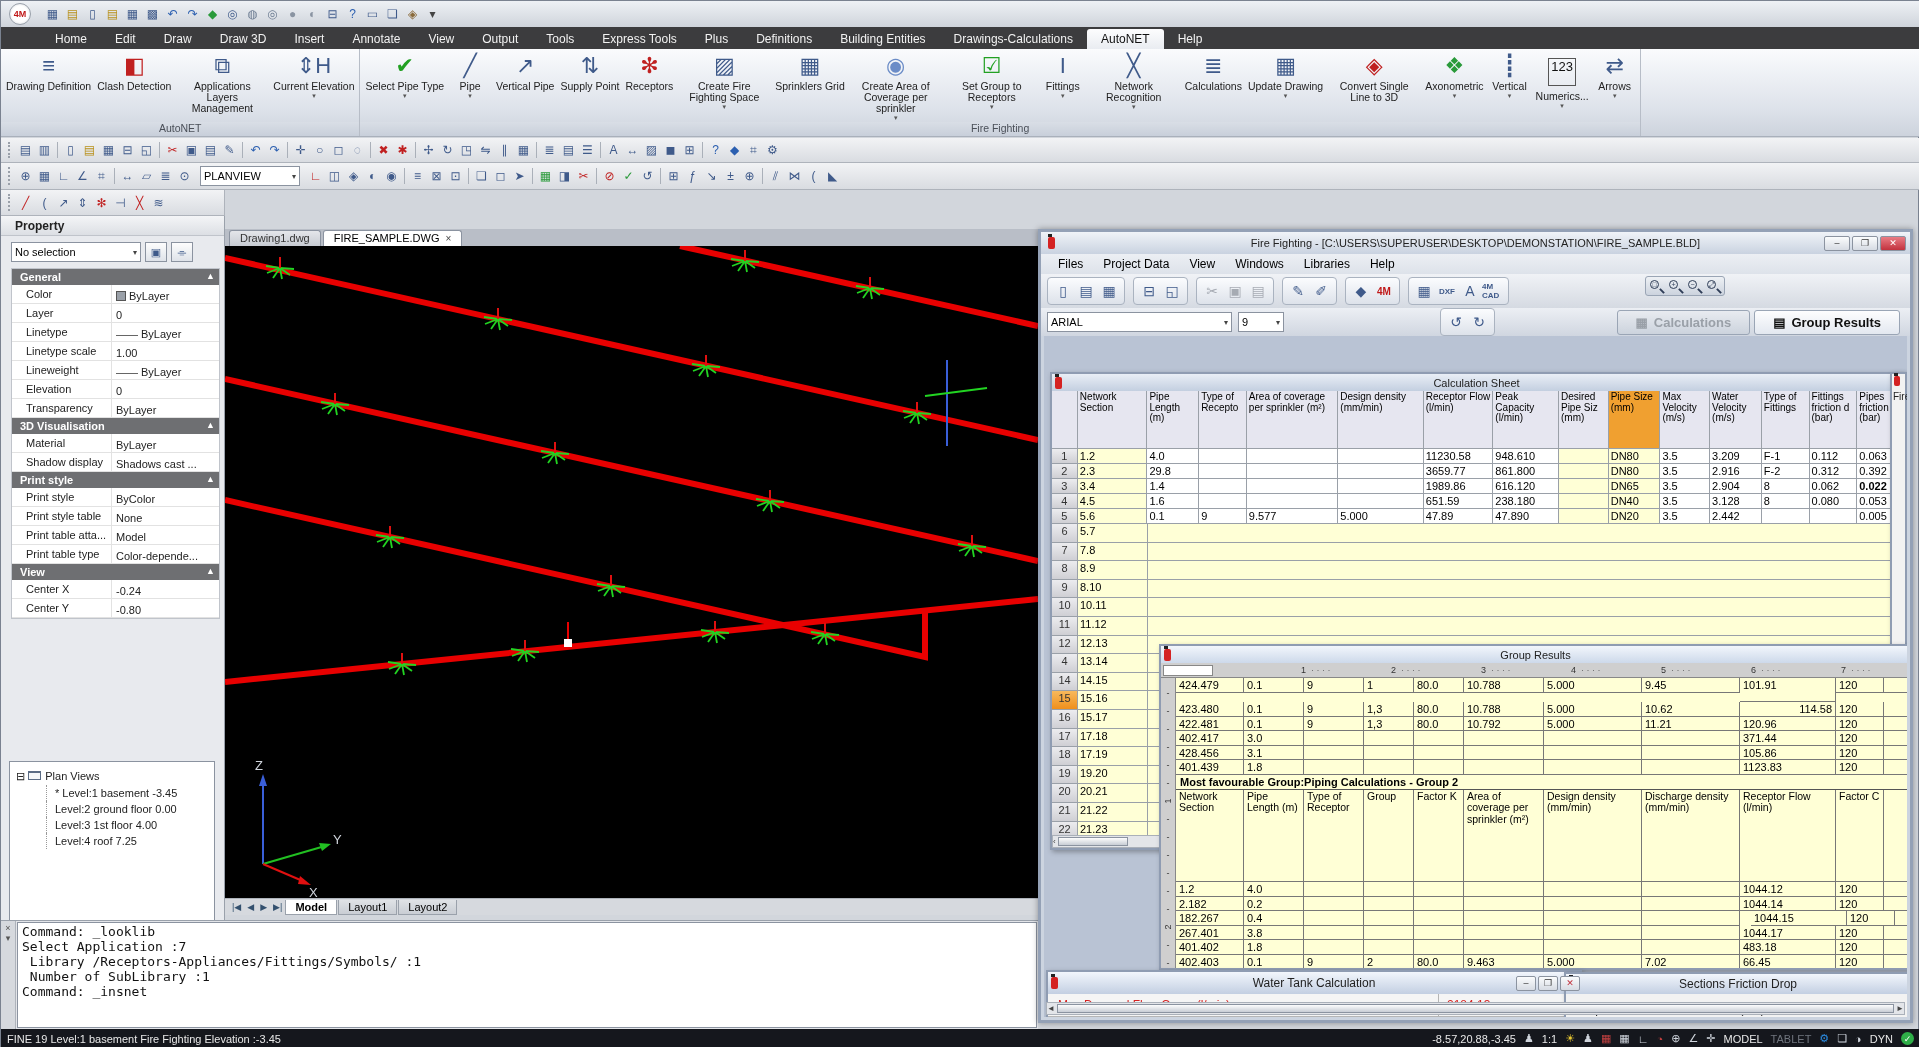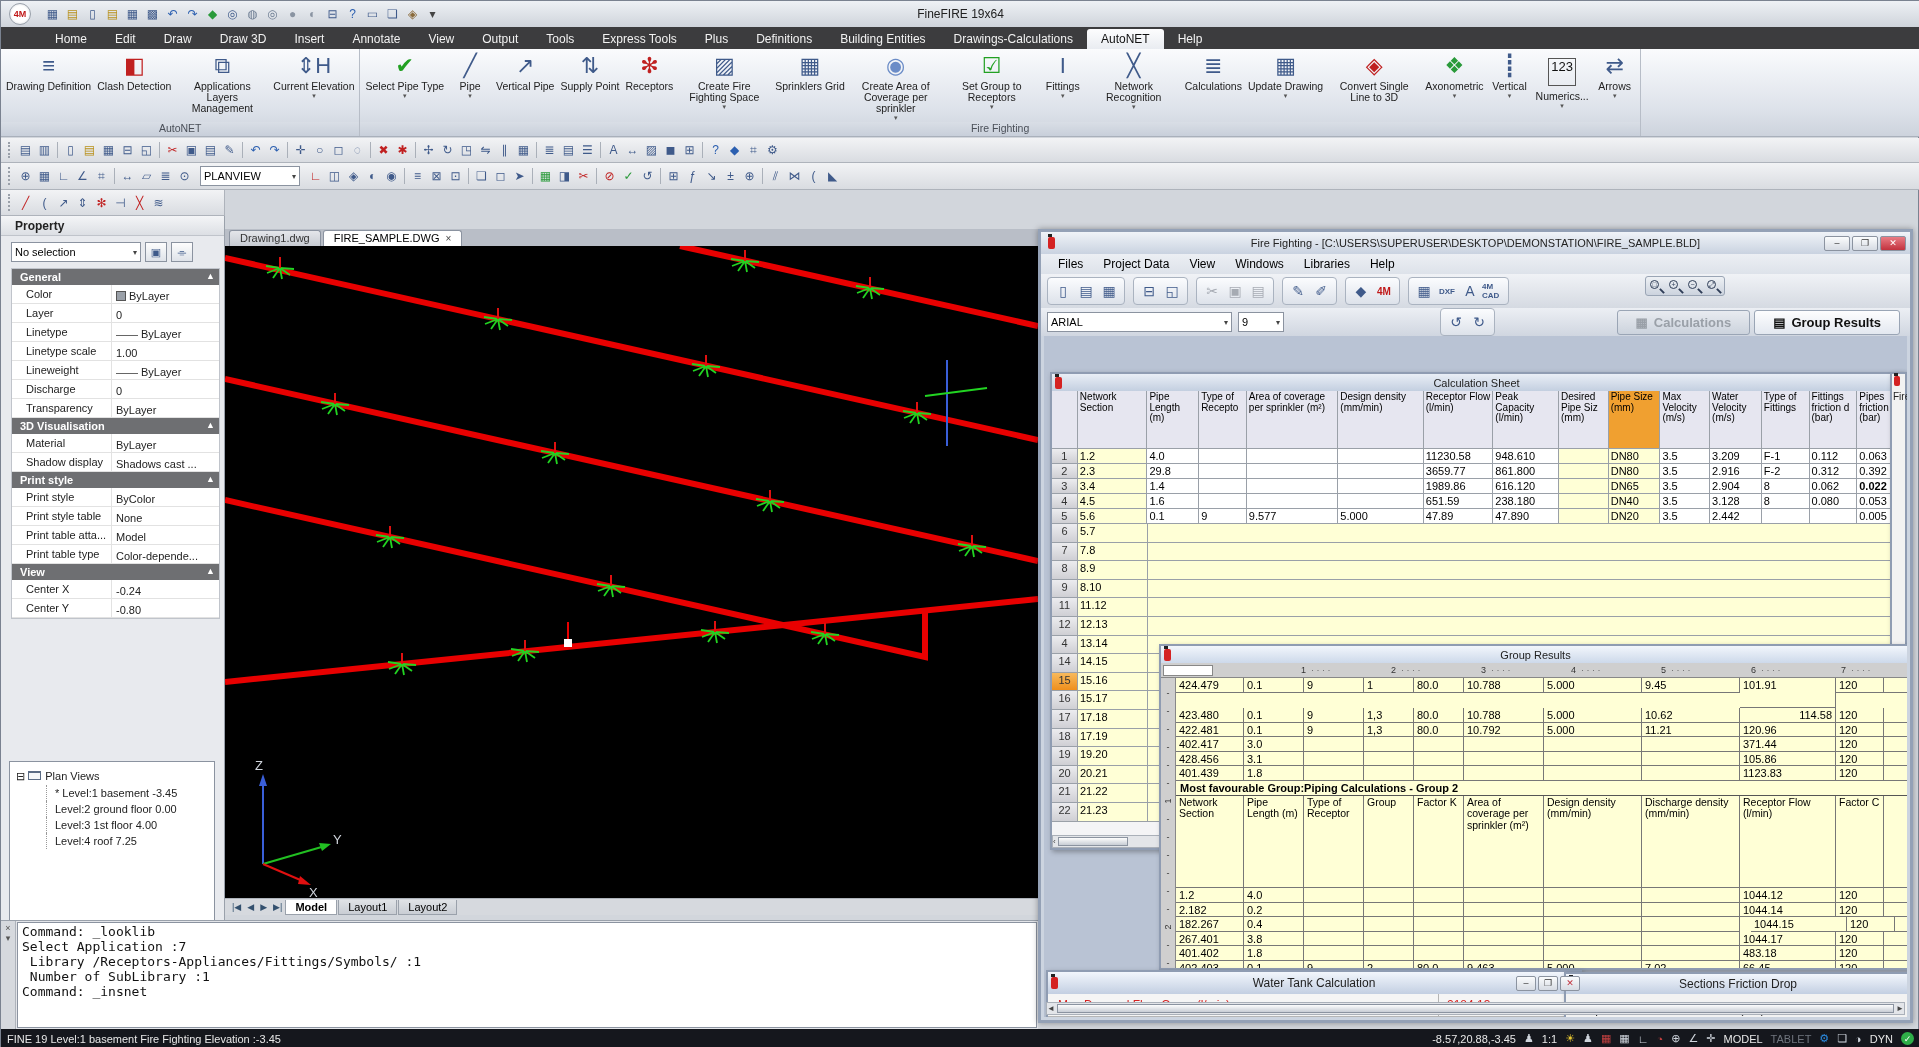--- a/index.html
+++ b/index.html
@@ -168,21 +168,20 @@
         <span class="ticon" style="color: rgb(106, 122, 144);">◎</span>
         <span class="ticon" style="color: rgb(138, 148, 162);">●</span>
         <span class="ticon" style="color: rgb(138, 148, 162);">◐</span>
         <span class="ticon" style="color: rgb(63, 90, 138);">⊟</span>
         <span class="ticon" style="color: rgb(43, 95, 176);">?</span>
         <span class="ticon" style="color: rgb(63, 90, 138);">▭</span>
         <span class="ticon" style="color: rgb(63, 90, 138);">❏</span>
         <span class="ticon" style="color: rgb(138, 106, 58);">◈</span>
         <span class="ticon" style="color: rgb(68, 68, 68);">▾</span>
       </div>
-    <div id="apptitle">FineFIRE 19x64</div>
   </div>
 
   <div class="abs" id="menubar">
       <span class="mtab">Home</span>
       <span class="mtab">Edit</span>
       <span class="mtab">Draw</span>
       <span class="mtab">Draw 3D</span>
       <span class="mtab">Insert</span>
       <span class="mtab">Annotate</span>
       <span class="mtab">View</span>
@@ -460,21 +459,21 @@
           </div>
         </div>
         <div class="prow">
           <div class="pl">Lineweight</div>
           <div class="pv">
             <span style="color: rgb(51, 51, 51);">——</span>
             <span>ByLayer</span>
           </div>
         </div>
         <div class="prow">
-          <div class="pl">Discharge</div>
+          <div class="pl">Elevation</div>
           <div class="pv">
             <span>0</span>
           </div>
         </div>
         <div class="prow">
           <div class="pl">Transparency</div>
           <div class="pv">
             <span>ByLayer</span>
           </div>
         </div>
@@ -864,20 +863,25 @@
               <div class="tcell rowhead" style="width: 26px; height: 18.6px;">8</div>
               <div class="tcell yel" style="width: 70px; height: 18.6px;">8.9</div>
               <div class="tcell yel" style="flex: 1 1 0%; height: 18.6px;"></div>
             </div>
             <div class="trow">
               <div class="tcell rowhead" style="width: 26px; height: 18.6px;">9</div>
               <div class="tcell yel" style="width: 70px; height: 18.6px;">8.10</div>
               <div class="tcell yel" style="flex: 1 1 0%; height: 18.6px;"></div>
             </div>
             <div class="trow">
+              <div class="tcell rowhead" style="width: 26px; height: 18.6px;">10</div>
+              <div class="tcell yel" style="width: 70px; height: 18.6px;">10.11</div>
+              <div class="tcell yel" style="flex: 1 1 0%; height: 18.6px;"></div>
+            </div>
+            <div class="trow">
               <div class="tcell rowhead" style="width: 26px; height: 18.6px;">11</div>
               <div class="tcell yel" style="width: 70px; height: 18.6px;">11.12</div>
               <div class="tcell yel" style="flex: 1 1 0%; height: 18.6px;"></div>
             </div>
             <div class="trow">
               <div class="tcell rowhead" style="width: 26px; height: 18.6px;">12</div>
               <div class="tcell yel" style="width: 70px; height: 18.6px;">12.13</div>
               <div class="tcell yel" style="flex: 1 1 0%; height: 18.6px;"></div>
             </div>
             <div class="trow">
@@ -984,21 +988,21 @@
           <div style="flex:1; overflow:hidden;" id="gr-body">
               <div class="trow">
                 <div class="gcell" style="width: 68px; height: 14.6px;">424.479</div>
                 <div class="gcell" style="width: 60px; height: 14.6px;">0.1</div>
                 <div class="gcell" style="width: 60px; height: 14.6px;">9</div>
                 <div class="gcell" style="width: 50px; height: 14.6px;">1</div>
                 <div class="gcell" style="width: 50px; height: 14.6px;">80.0</div>
                 <div class="gcell" style="width: 80px; height: 14.6px;">10.788</div>
                 <div class="gcell" style="width: 98px; height: 14.6px;">5.000</div>
                 <div class="gcell" style="width: 98px; height: 14.6px;">9.45</div>
-                <div class="gcell" style="width: 96px; height: 30px;">101.91</div>
+                <div class="gcell" style="width: 96px; height: 24px;">101.91</div>
                 <div class="gcell" style="width: 48px; height: 14.6px;">120</div>
                 <div class="gcell" style="flex: 1 1 0%; height: 14.6px;"></div>
               </div>
               <div class="trow">
                 <div class="gcell" style="width: 68px; height: 14.6px;">423.480</div>
                 <div class="gcell" style="width: 60px; height: 14.6px;">0.1</div>
                 <div class="gcell" style="width: 60px; height: 14.6px;">9</div>
                 <div class="gcell" style="width: 50px; height: 14.6px;">1,3</div>
                 <div class="gcell" style="width: 50px; height: 14.6px;">80.0</div>
                 <div class="gcell" style="width: 80px; height: 14.6px;">10.788</div>

